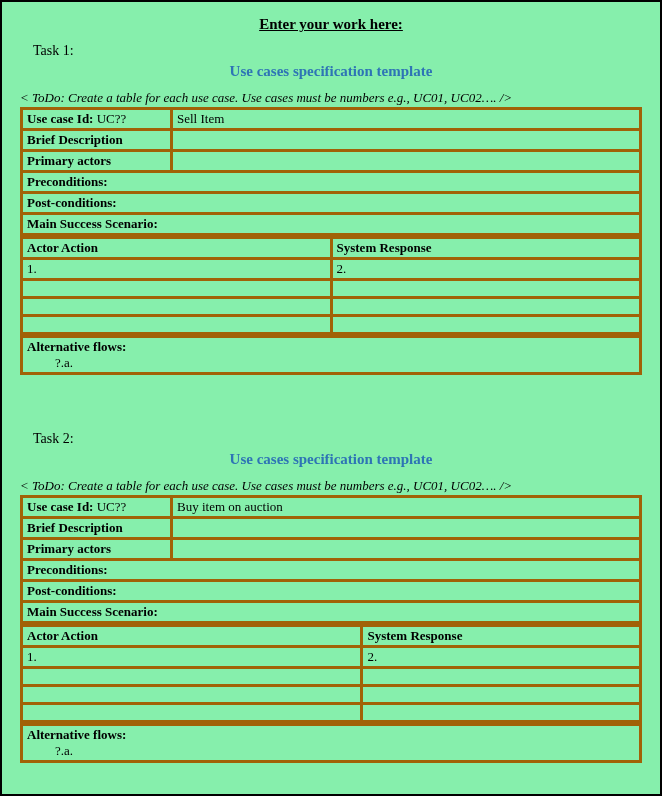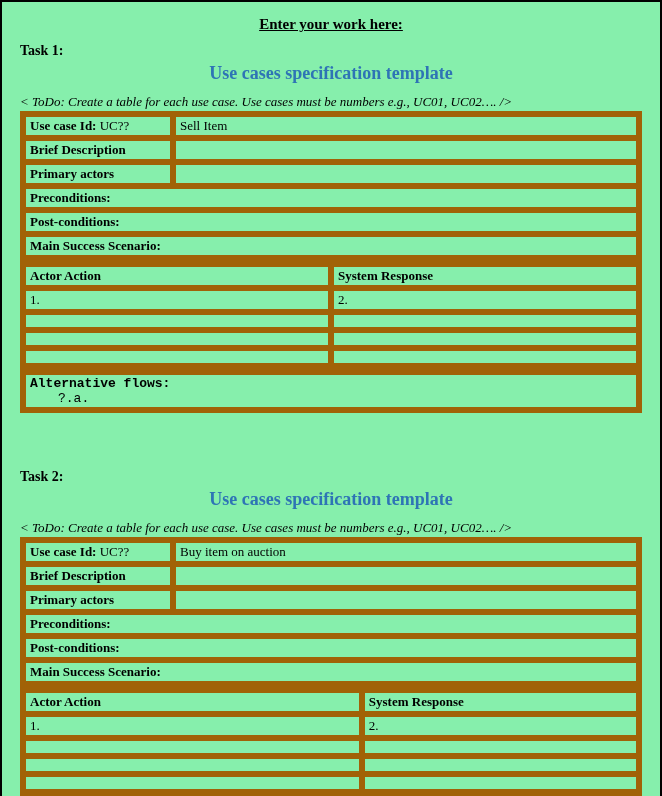--- a/index.html
+++ b/index.html
@@ -19,51 +19,51 @@
     background: #86efac;
   }
   .page-title {
     text-align: center;
     font-weight: bold;
     text-decoration: underline;
     margin: 4px 0 8px 0;
     font-size: 15px;
   }
   .task-label {
-    font-weight: bold;
-    margin: 10px 0 2px 0;
+    font-weight: normal;
+    margin: 10px 0 2px 13px;
     font-size: 14px;
   }
   .section-title {
     text-align: center;
     color: #2e74b5;
-    font-size: 18px;
+    font-size: 15px;
     font-weight: bold;
     margin: 4px 0 10px 0;
   }
   .todo-note {
     font-size: 13px;
     margin: 10px 0 1px 0;
     font-style: italic;
   }
   table.uc {
     width: 100%;
     border-collapse: collapse;
   }
   table.uc td {
-    border: 6px solid #a16207;
+    border: 3px solid #a16207;
     padding: 1px 4px;
     vertical-align: top;
     font-size: 13px;
     height: 18px;
   }
   .bold { font-weight: bold; }
   .w-label { width: 150px; }
   .tall { height: 36px; }
-  .tall2 { height: 34px; font-family: Liberation Mono, monospace; }
+  .tall2 { height: 34px; }
   .indent-qa { padding-left: 28px; }
   .task2-spacer { height: 46px; }
 </style>
 </head>
 <body>
 
 <div class="page">
 
   <div class="page-title">Enter your work here:</div>
 

